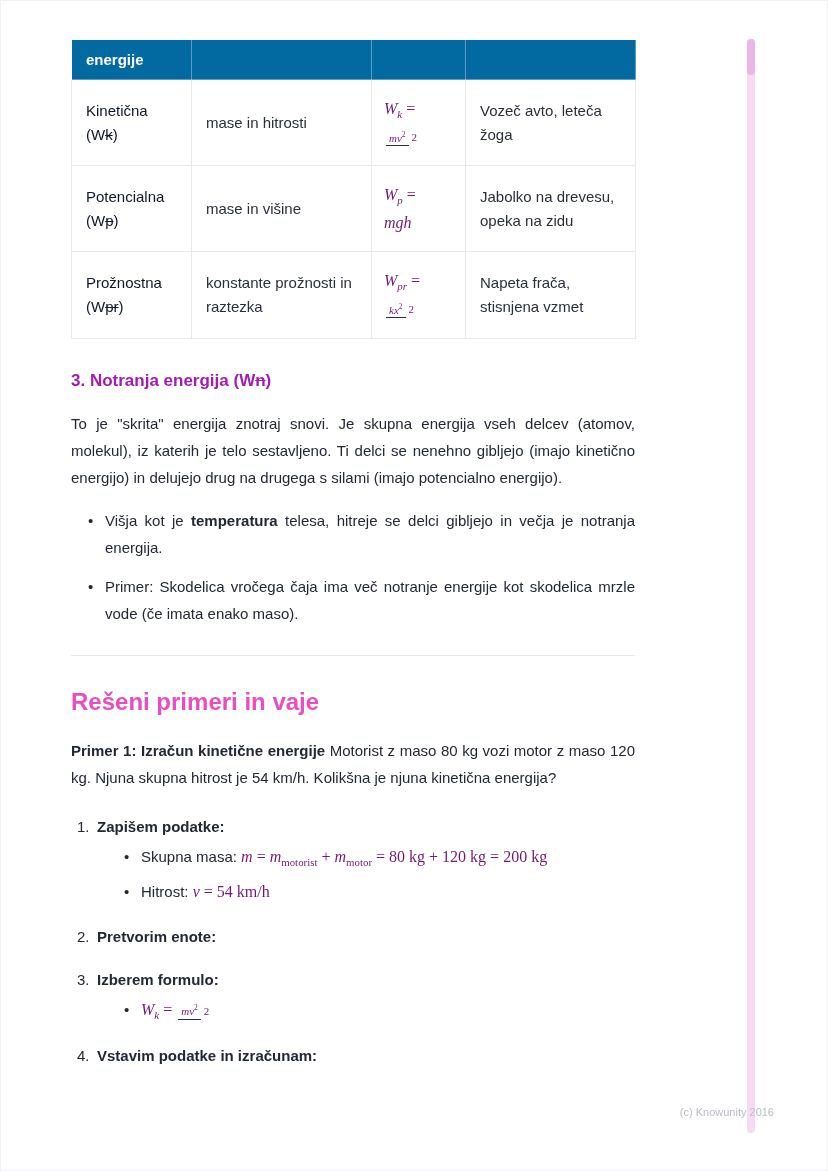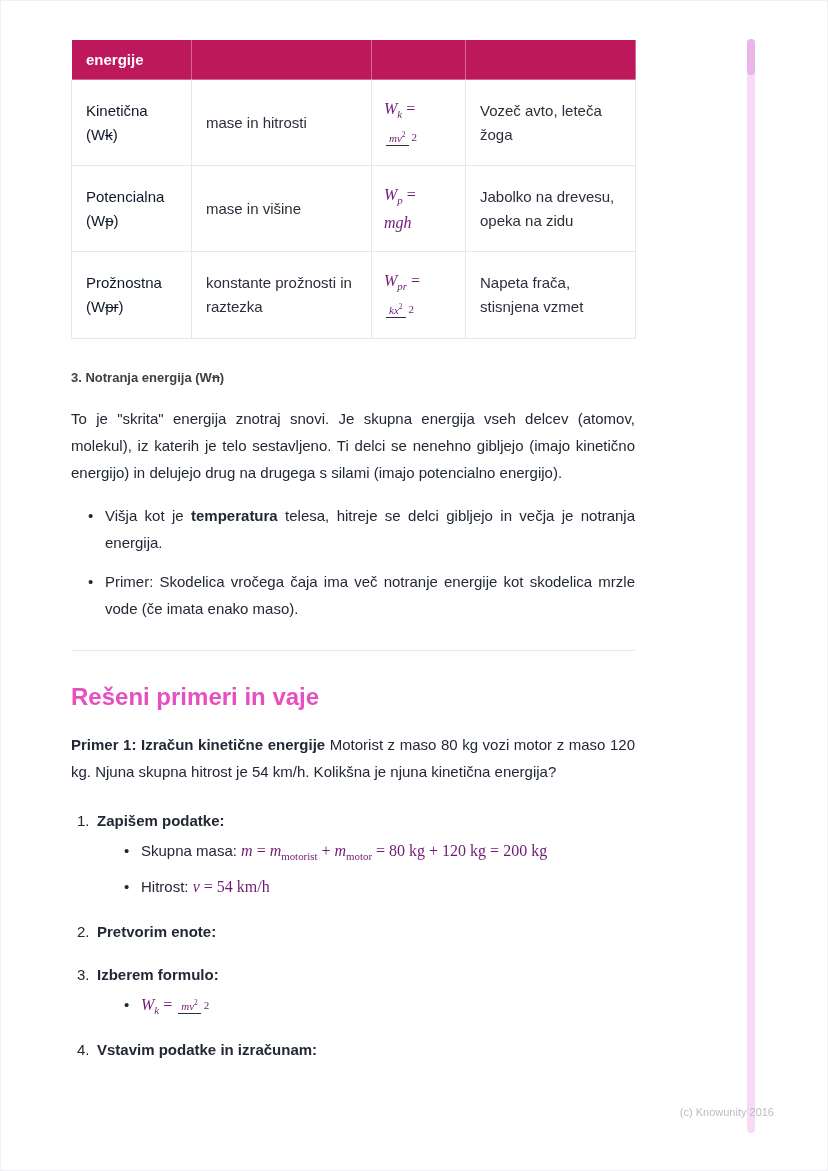--- a/index.html
+++ b/index.html
@@ -7,21 +7,21 @@
     position: relative; width: 828px; height: 1171px; overflow: hidden;
     background: #ffffff; box-sizing: border-box; border: 1px solid #f1f1f5;
     font-family: "Liberation Sans", sans-serif; color: #222835;
   }
   .content { position: absolute; left: 70px; top: 38px; width: 564px; }
 
   
   table.etable { width: 100%; border-collapse: collapse; table-layout: fixed; }
   col.cg1 { width: 120px; } col.cg2 { width: 180px; } col.cg3 { width: 94px; } col.cg4 { width: 170px; }
   .etable th {
-    background: #be185d; color: #ffffff; font-size: 15px; font-weight: 600;
+    background: #0369a1; color: #ffffff; font-size: 15px; font-weight: 600;
     text-align: left; padding: 10px 14px; border: 1px solid rgba(255,255,255,0.35);
   }
   .etable thead tr { height: 40px; }
   .etable td {
     border: 1px solid #e6e8ee; vertical-align: middle; padding: 16px 14px;
     font-size: 15px; line-height: 1.6; color: #2a2f3a; background: #ffffff;
   }
   .etable td.c1 { font-weight: 400; color: #0f172a; }
   .etable td.c3 { padding: 16px 12px; }
   .strike { text-decoration: line-through; }
@@ -34,21 +34,21 @@
   .math sub.msub-t { font-style: normal; }
   .math sup { font-size: 0.68em; }
   .frac {
     display: inline-flex; flex-direction: row; align-items: center;
     vertical-align: middle; font-size: 11px; line-height: 1.25; margin-left: 2px;
   }
   .frac .num { border-bottom: 1px solid #2a2f3a; padding: 0 3px; }
   .frac .den { padding: 0 3px; }
 
   
-  .h3 { margin: 30px 0 0; font-size: 13px; font-weight: 700; color: #404040; line-height: 1.4; }
+  .h3 { margin: 30px 0 0; font-size: 17px; font-weight: 700; color: #a21caf; line-height: 1.4; }
   .h2 { margin: 30px 0 8px; font-size: 24px; font-weight: 700; color: #e74fc0; line-height: 1.35; }
   .para { margin: 18px 0 0; font-size: 15px; line-height: 1.8; text-align: justify; color: #222835; }
   .bold { font-weight: 700; }
   .divider { border: none; border-top: 1px solid #e7e9ee; margin: 28px 0 0; }
 
   .ul3 { margin: 16px 0 0; padding-left: 34px; }
   .b-li { position: relative; font-size: 15px; line-height: 1.8; }
   .ul3 .b-li { margin-bottom: 12px; text-align: justify; }
   .b-li::before { content: "\2022"; position: absolute; left: -17px; color: #222835; }
 

